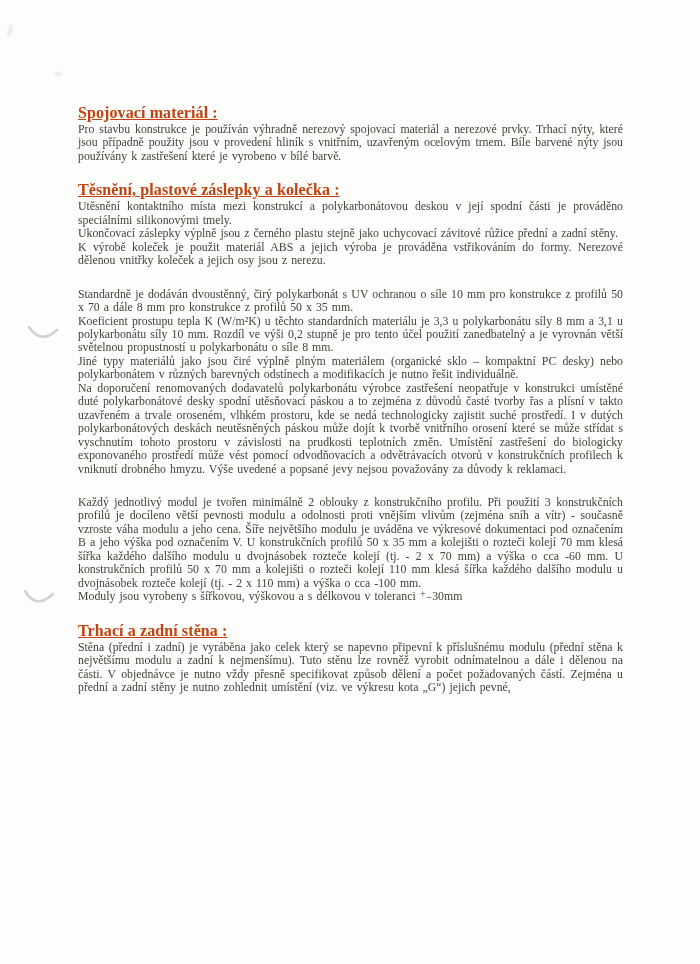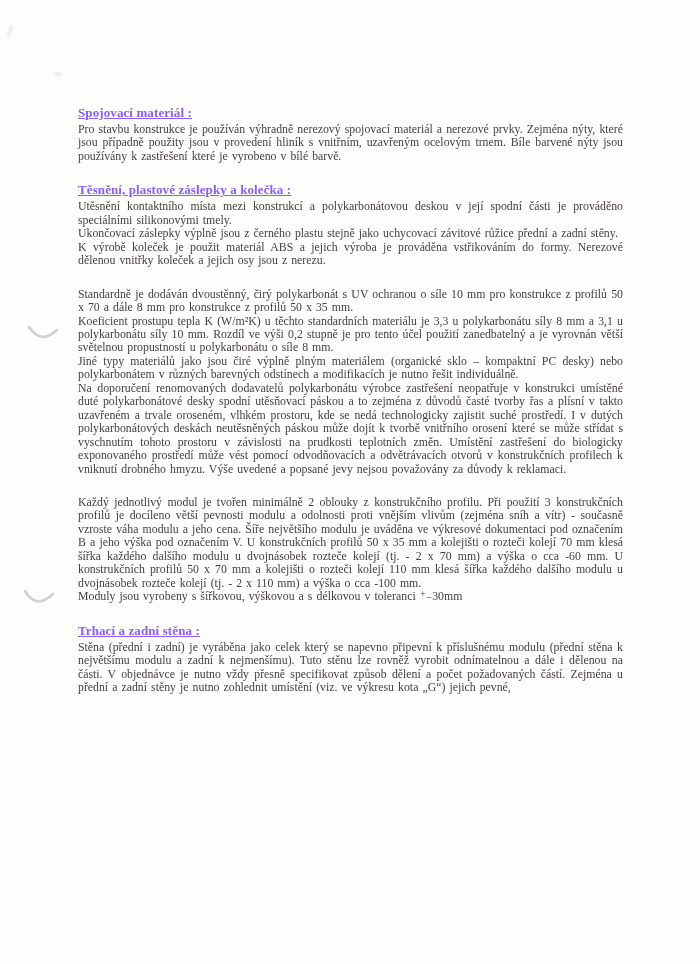--- a/index.html
+++ b/index.html
@@ -14,26 +14,26 @@
     box-sizing: border-box;
   }
   .content {
     position: absolute;
     top: 106px;
     left: 78px;
     width: 545px;
   }
   .sec { margin: 0 0 20px 0; }
   .sec h2 {
-    font-size: 13px;
+    font-size: 16px;
     line-height: 14px;
     font-weight: bold;
     text-decoration: underline;
     margin: 0 0 3px 0;
-    color: #8b5cf6;
+    color: #c2410c;
     letter-spacing: 0.1px;
   }
   .sec p {
     font-size: 11.8px;
     line-height: 13.45px;
     text-align: justify;
     margin: 0;
     word-spacing: 1.1px;
   }
   .mark { position: absolute; pointer-events: none; }
@@ -60,21 +60,21 @@
     <path d="M3 5 Q 15 23 31 8" fill="none" stroke="#d2d1cf" stroke-width="2.6" stroke-linecap="round"></path>
   </svg>
   <svg class="mark mark-2" width="34" height="26" viewBox="0 0 34 26">
     <path d="M3 6 Q 14 25 31 9" fill="none" stroke="#d2d1cf" stroke-width="2.6" stroke-linecap="round"></path>
   </svg>
 
   <div class="content">
 
     <div class="sec">
       <h2>Spojovací materiál :</h2>
-      <p>Pro stavbu konstrukce je používán výhradně nerezový spojovací materiál a nerezové prvky. Zejména nýty, které jsou případně použity jsou v provedení hliník s vnitřním, uzavřeným ocelovým trnem. Bíle barvené nýty jsou používány k zastřešení které je vyrobeno v bílé barvě.</p>
+      <p>Pro stavbu konstrukce je používán výhradně nerezový spojovací materiál a nerezové prvky. Trhací nýty, které jsou případně použity jsou v provedení hliník s vnitřním, uzavřeným ocelovým trnem. Bíle barvené nýty jsou používány k zastřešení které je vyrobeno v bílé barvě.</p>
     </div>
 
     <div class="sec">
       <h2>Těsnění, plastové záslepky a kolečka :</h2>
       <p>Utěsnění kontaktního místa mezi konstrukcí a polykarbonátovou deskou v její spodní části je prováděno speciálními silikonovými tmely.</p>
       <p>Ukončovací záslepky výplně jsou z černého plastu stejně jako uchycovací závitové růžice přední a zadní stěny.</p>
       <p>K výrobě koleček je použit  materiál ABS a jejich výroba je prováděna vstřikováním do formy. Nerezové dělenou vnitřky koleček a jejich osy jsou z nerezu.</p>
     </div>
 
     <div class="sec">

